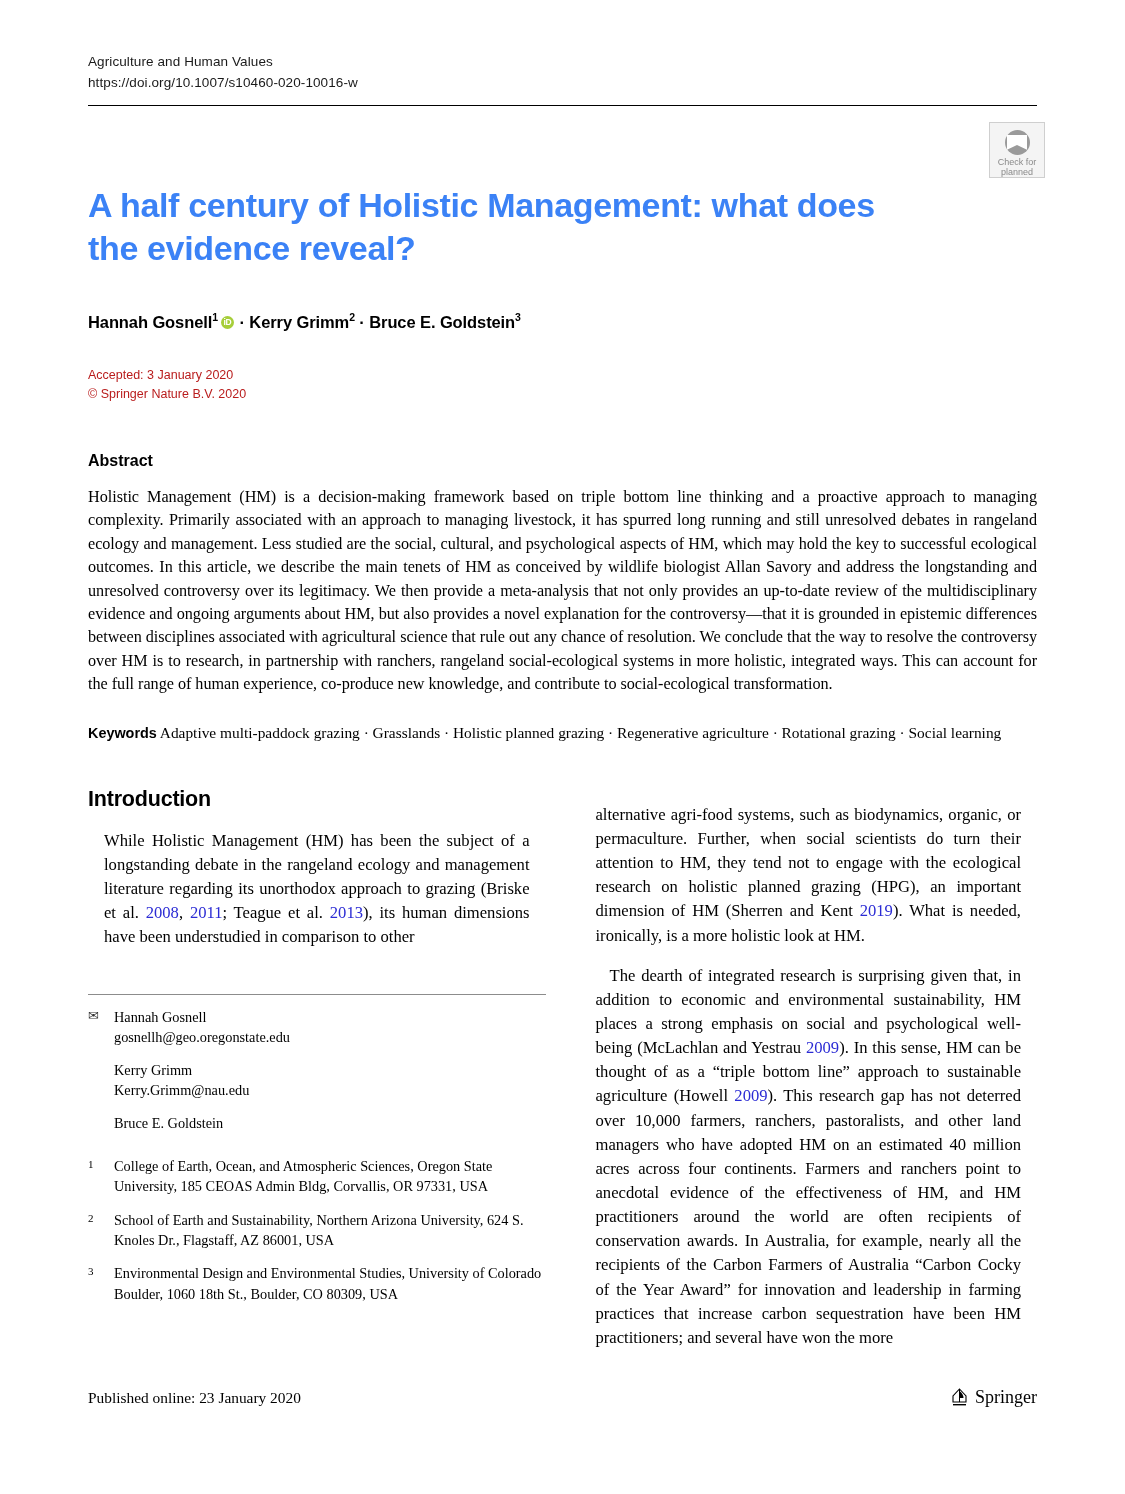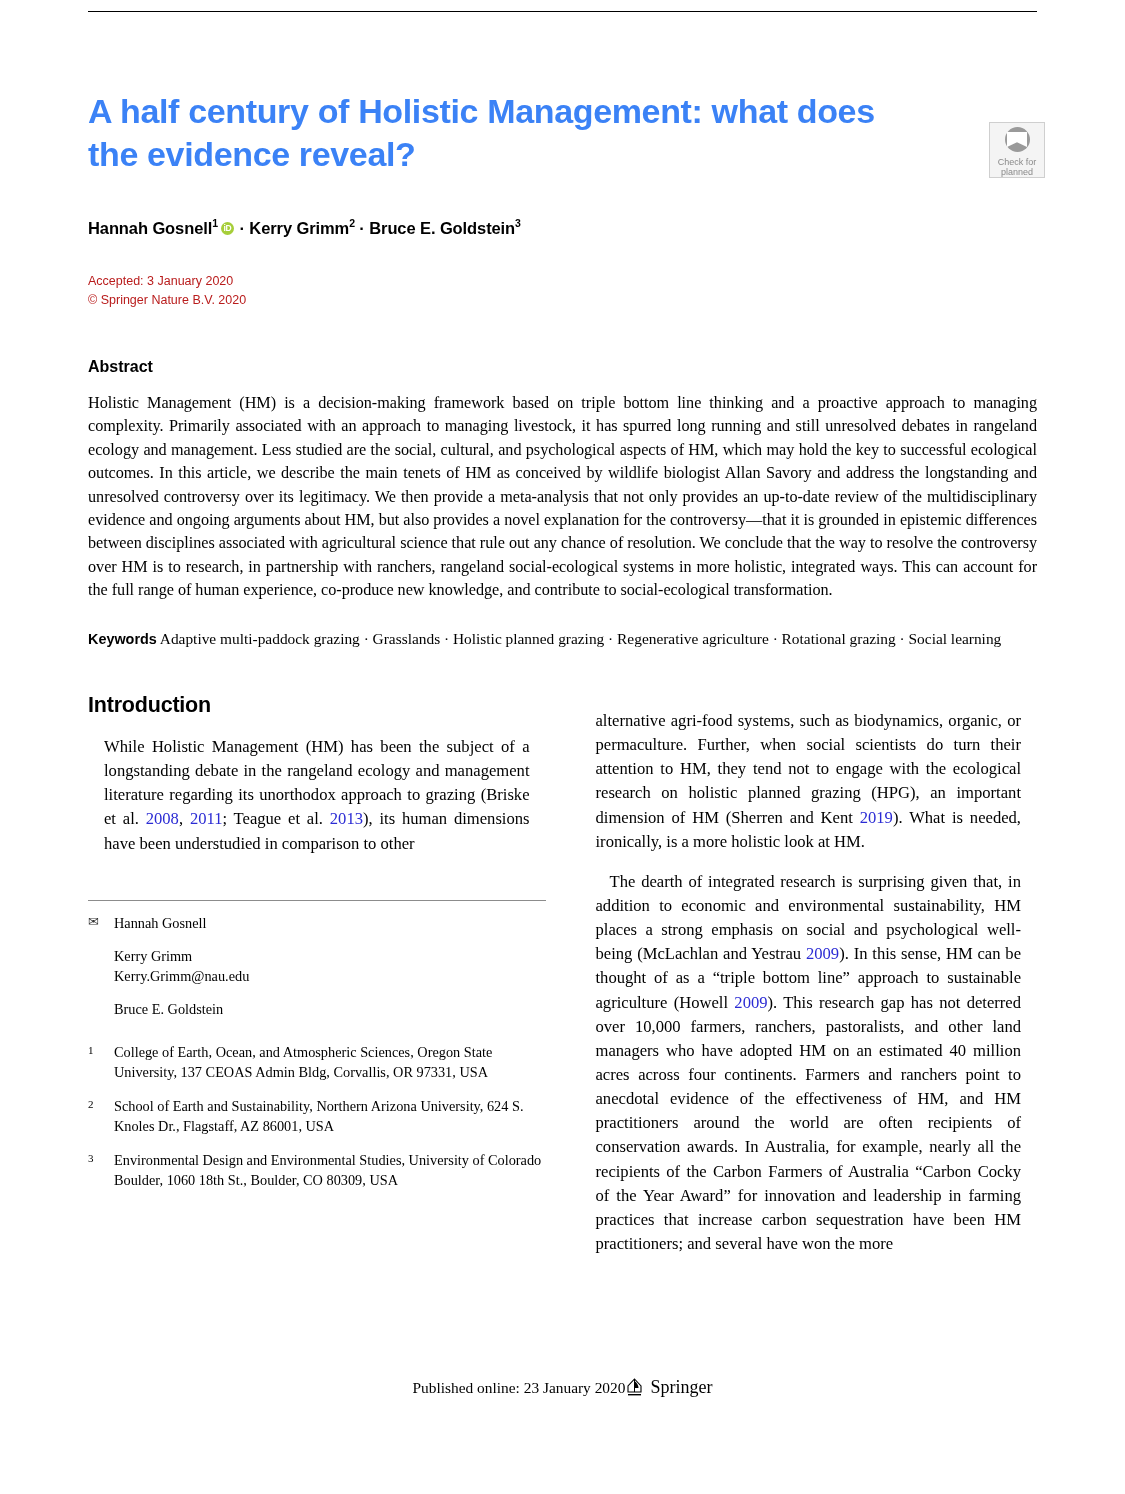--- a/index.html
+++ b/index.html
@@ -43,21 +43,21 @@
     position: absolute;
     top: 122px;
     right: 80px;
     width: 56px;
     height: 56px;
     border: 1px solid #cfcfcf;
     background: #f4f4f4;
     display: flex;
     flex-direction: column;
     align-items: center;
-    justify-content: space-between;
+    justify-content: flex-end;
     padding-top: 4px;
     box-sizing: border-box;
   }
   .crossmark-mark {
     width: 25px;
     height: 25px;
     border-radius: 50%;
     background: #9a9a9a;
     position: relative;
     display: block;
@@ -236,24 +236,24 @@
     vertical-align: super;
     padding-top: 1px;
   }
   .affil-text { flex: 1; }
 
   
   .footer {
     position: absolute;
     left: 88px;
     right: 88px;
-    bottom: 96px;
+    bottom: 86px;
     display: flex;
     align-items: center;
-    justify-content: center;
+    justify-content: space-between;
     margin-top: 32px;
   }
   .published {
     font-family: "Liberation Serif", serif;
     font-size: 15.4px;
     color: #000;
   }
   .springer-logo {
     display: flex;
     align-items: center;
@@ -266,20 +266,24 @@
     width: 19px;
     height: 21px;
     position: relative;
   }
 </style>
 </head>
 <body>
 
 <div class="page">
 
+  <div class="journal-header">
+    <div>Agriculture and Human Values</div>
+    <div>https://doi.org/10.1007/s10460-020-10016-w</div>
+  </div>
   <div class="header-rule"></div>
 
   <div class="crossmark">
     <span class="crossmark-mark"></span>
     <div class="crossmark-text">
       <div>Check for</div>
       <div>planned</div>
     </div>
   </div>
 
@@ -311,41 +315,42 @@
     <div class="col">
       <h2 class="section-heading">Introduction</h2>
       <p class="body-p"><span>While Holistic Management (HM) has been the subject of a longstanding debate in the rangeland ecology and management literature regarding its unorthodox approach to grazing (Briske et al. </span><span class="cite">2008</span><span>, </span><span class="cite">2011</span><span>; Teague et al. </span><span class="cite">2013</span><span>), its human dimensions have been understudied in comparison to other</span></p>
 
       <div class="corr-rule"></div>
 
       <div class="corr-entry">
         <div class="corr-icon">✉</div>
         <div class="corr-text">
           <div>Hannah Gosnell</div>
+          <div>gosnellh@geo.oregonstate.edu</div>
         </div>
       </div>
 
       <div class="corr-entry corr-indent">
         <div class="corr-text">
           <div>Kerry Grimm</div>
           <div>Kerry.Grimm@nau.edu</div>
         </div>
       </div>
 
       <div class="corr-entry corr-indent">
         <div class="corr-text">
           <div>Bruce E. Goldstein</div>
         </div>
       </div>
 
       <div style="height:10px"></div>
 
       <div class="affil">
         <div class="affil-num">1</div>
-        <div class="affil-text">College of Earth, Ocean, and Atmospheric Sciences, Oregon State University, 137 CEOAS Admin Bldg, Corvallis, OR 97331, USA</div>
+        <div class="affil-text">College of Earth, Ocean, and Atmospheric Sciences, Oregon State University, 185 CEOAS Admin Bldg, Corvallis, OR 97331, USA</div>
       </div>
       <div class="affil">
         <div class="affil-num">2</div>
         <div class="affil-text">School of Earth and Sustainability, Northern Arizona University, 624 S. Knoles Dr., Flagstaff, AZ 86001, USA</div>
       </div>
       <div class="affil">
         <div class="affil-num">3</div>
         <div class="affil-text">Environmental Design and Environmental Studies, University of Colorado Boulder, 1060 18th St., Boulder, CO 80309, USA</div>
       </div>
     </div>

